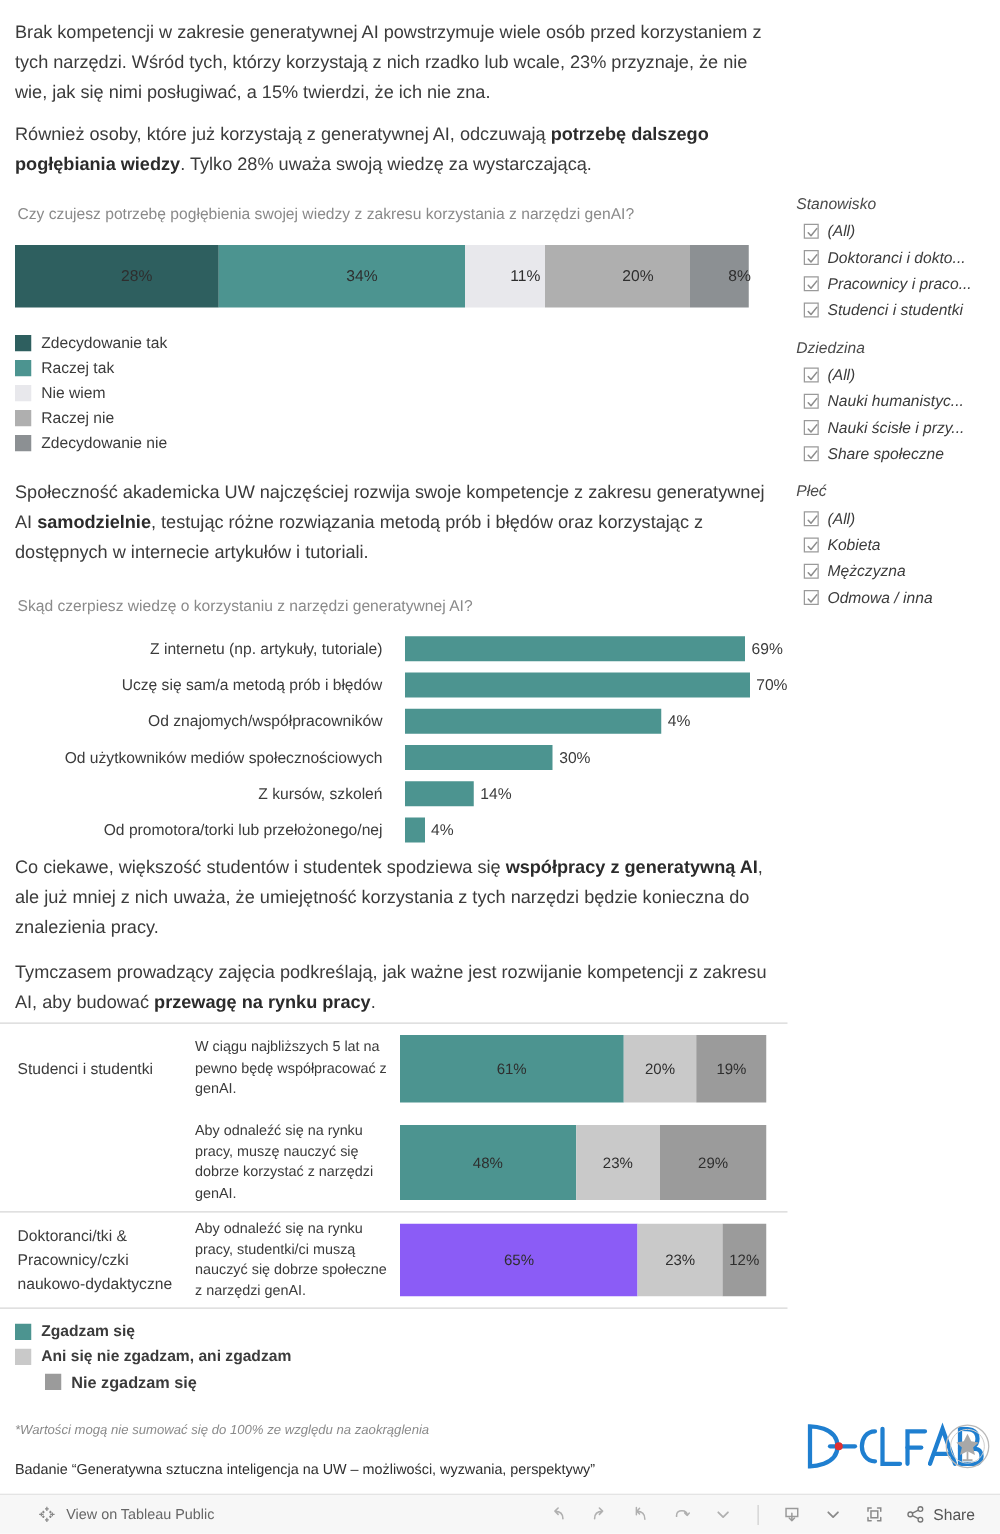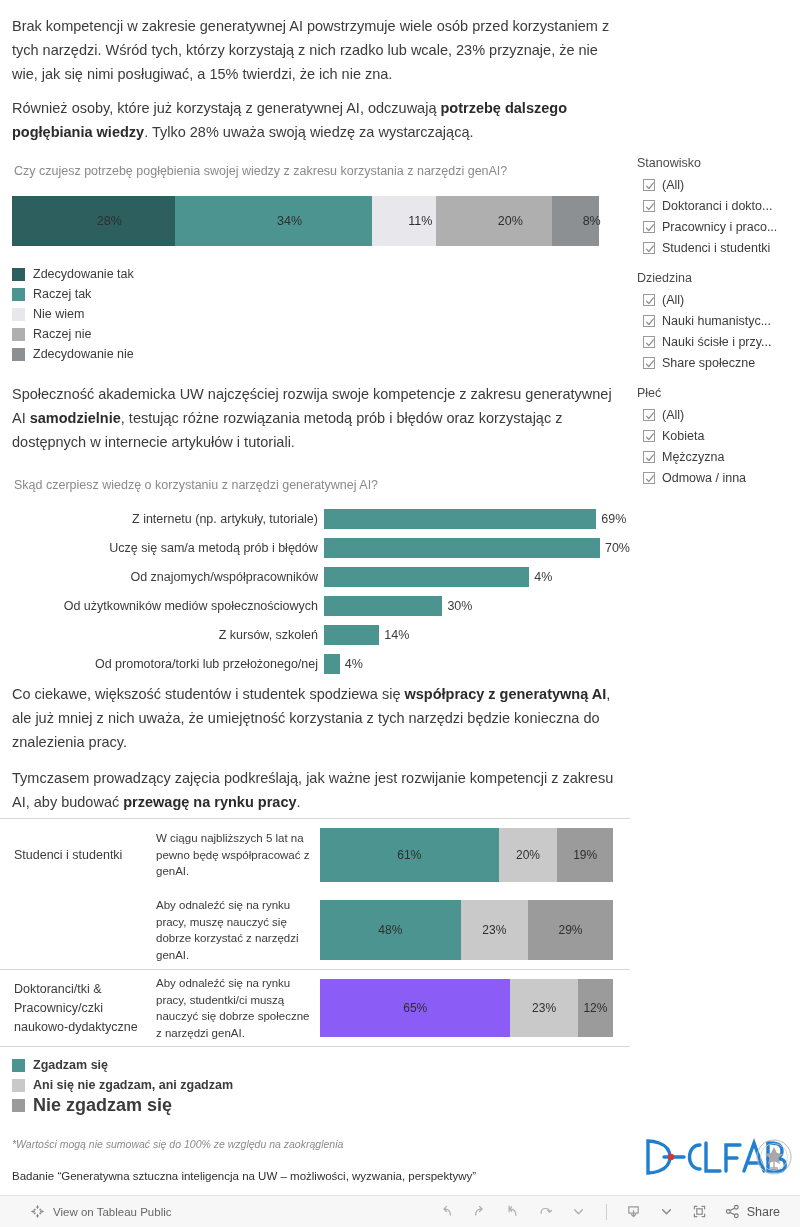--- a/index.html
+++ b/index.html
@@ -54,21 +54,21 @@
     font-size: 12.5px; color: #3b3b3b;
   }
   .legend .sw {
     width: 13px; height: 13px; margin-right: 8px; flex: 0 0 13px;
   }
 
   
   .hbar-chart { position: absolute; left: 0; top: 504px; width: 630px; }
   .hbar-row { display: flex; align-items: center; height: 29px; }
   .hbar-label {
-    width: 324px; text-align: right; padding-right: 6px;
+    width: 324px; text-align: right; padding-right: 18px;
     font-size: 12.5px; color: #3b3b3b; white-space: nowrap;
   }
   .hbar-track { flex: 1; display: flex; align-items: center; height: 100%; }
   .hbar-fill { height: 20px; background: #4c9490; }
   .hbar-val { font-size: 12.5px; color: #3b3b3b; margin-left: 5px; white-space: nowrap; }
 
   
   .tbl { position: absolute; left: 0; top: 818px; width: 630px; }
   .tbl .hr { height: 1px; background: #d6d6d6; width: 630px; }
   .tbl-row { display: flex; align-items: stretch; }
@@ -85,21 +85,21 @@
     display: flex; align-items: center;
   }
   .tbl-bars { flex: 1; display: flex; align-items: center; padding-right: 17px; }
   .tbl-bar { display: flex; width: 100%; height: 100%; }
   .tbl-seg {
     display: flex; align-items: center; justify-content: center;
     font-size: 12px; color: #2e2e2e;
   }
 
   
-  .filters { position: absolute; left: 637px; top: 156px; width: 163px; }
+  .filters { position: absolute; left: 637px; top: 156px; width: 163px; font-style: italic; }
   .filter-group { margin-bottom: 13px; }
   .filter-title {
     font-size: 12.5px; color: #4a4a4a; margin-bottom: 4px;
   }
   .filter-item {
     display: flex; align-items: center;
     height: 21px; padding-left: 6px;
     font-size: 12.5px; color: #3b3b3b;
     white-space: nowrap; overflow: hidden;
   }
@@ -313,21 +313,21 @@
       <div class="hr"></div>
       <div style="margin-top: 8px; padding-left: 12px; font-weight: bold;">
         <div style="display: flex; align-items: center; height: 20px; font-size: 12.5px; color: rgb(59, 59, 59);">
           <span style="width: 13px; height: 13px; margin-right: 8px; flex: 0 0 13px; background: rgb(76, 148, 144);"></span>
           <span>Zgadzam się</span>
         </div>
         <div style="display: flex; align-items: center; height: 20px; font-size: 12.5px; color: rgb(59, 59, 59);">
           <span style="width: 13px; height: 13px; margin-right: 8px; flex: 0 0 13px; background: rgb(201, 201, 201);"></span>
           <span>Ani się nie zgadzam, ani zgadzam</span>
         </div>
-        <div style="display: flex; align-items: center; height: 20px; font-size: 18px; color: rgb(59, 59, 59);">
+        <div style="display: flex; align-items: center; height: 20px; font-size: 13px; color: rgb(59, 59, 59); margin-left: 24px;">
           <span style="width: 13px; height: 13px; margin-right: 8px; flex: 0 0 13px; background: rgb(155, 155, 155);"></span>
           <span>Nie zgadzam się</span>
         </div>
       </div>
     </div>
 
   <div class="filters">
       <div class="filter-group">
         <div class="filter-title">Stanowisko</div>
         <div class="filter-item">

